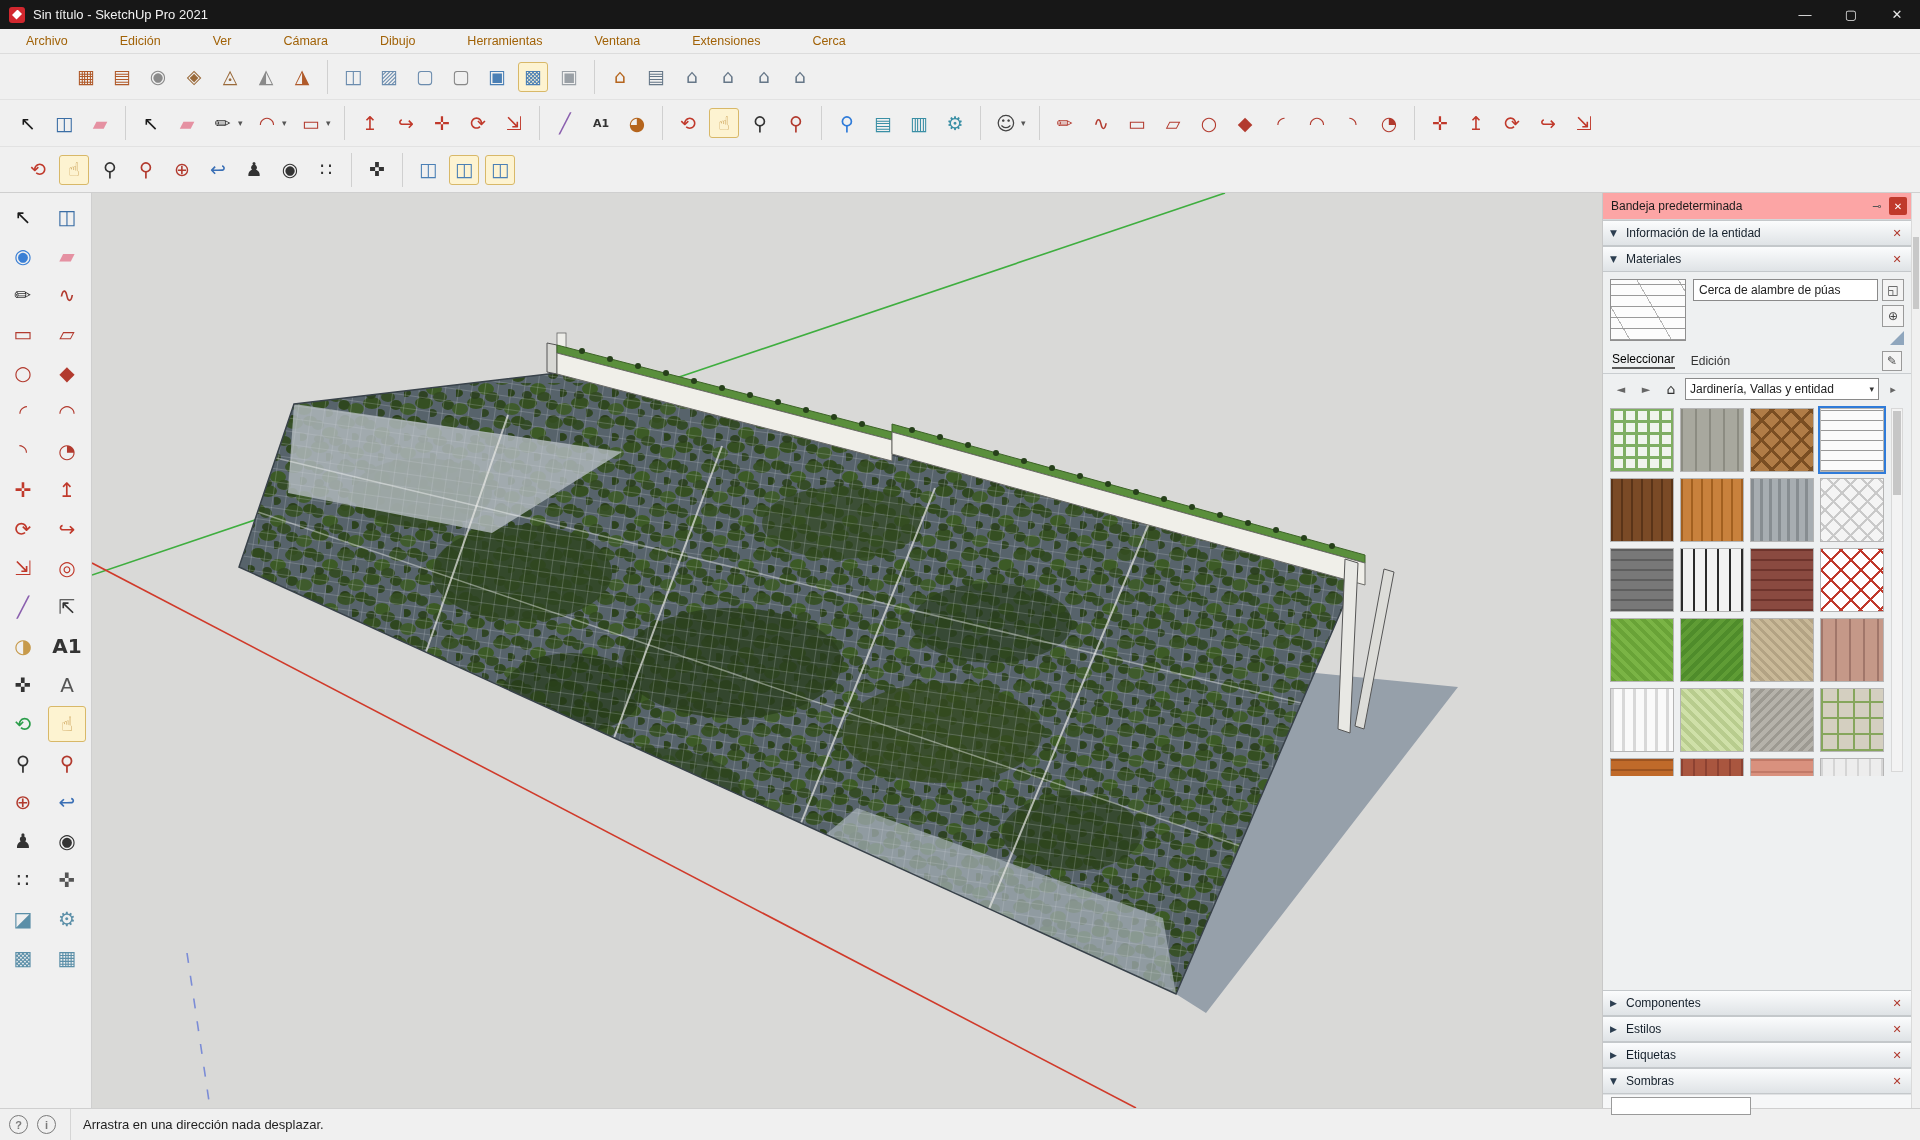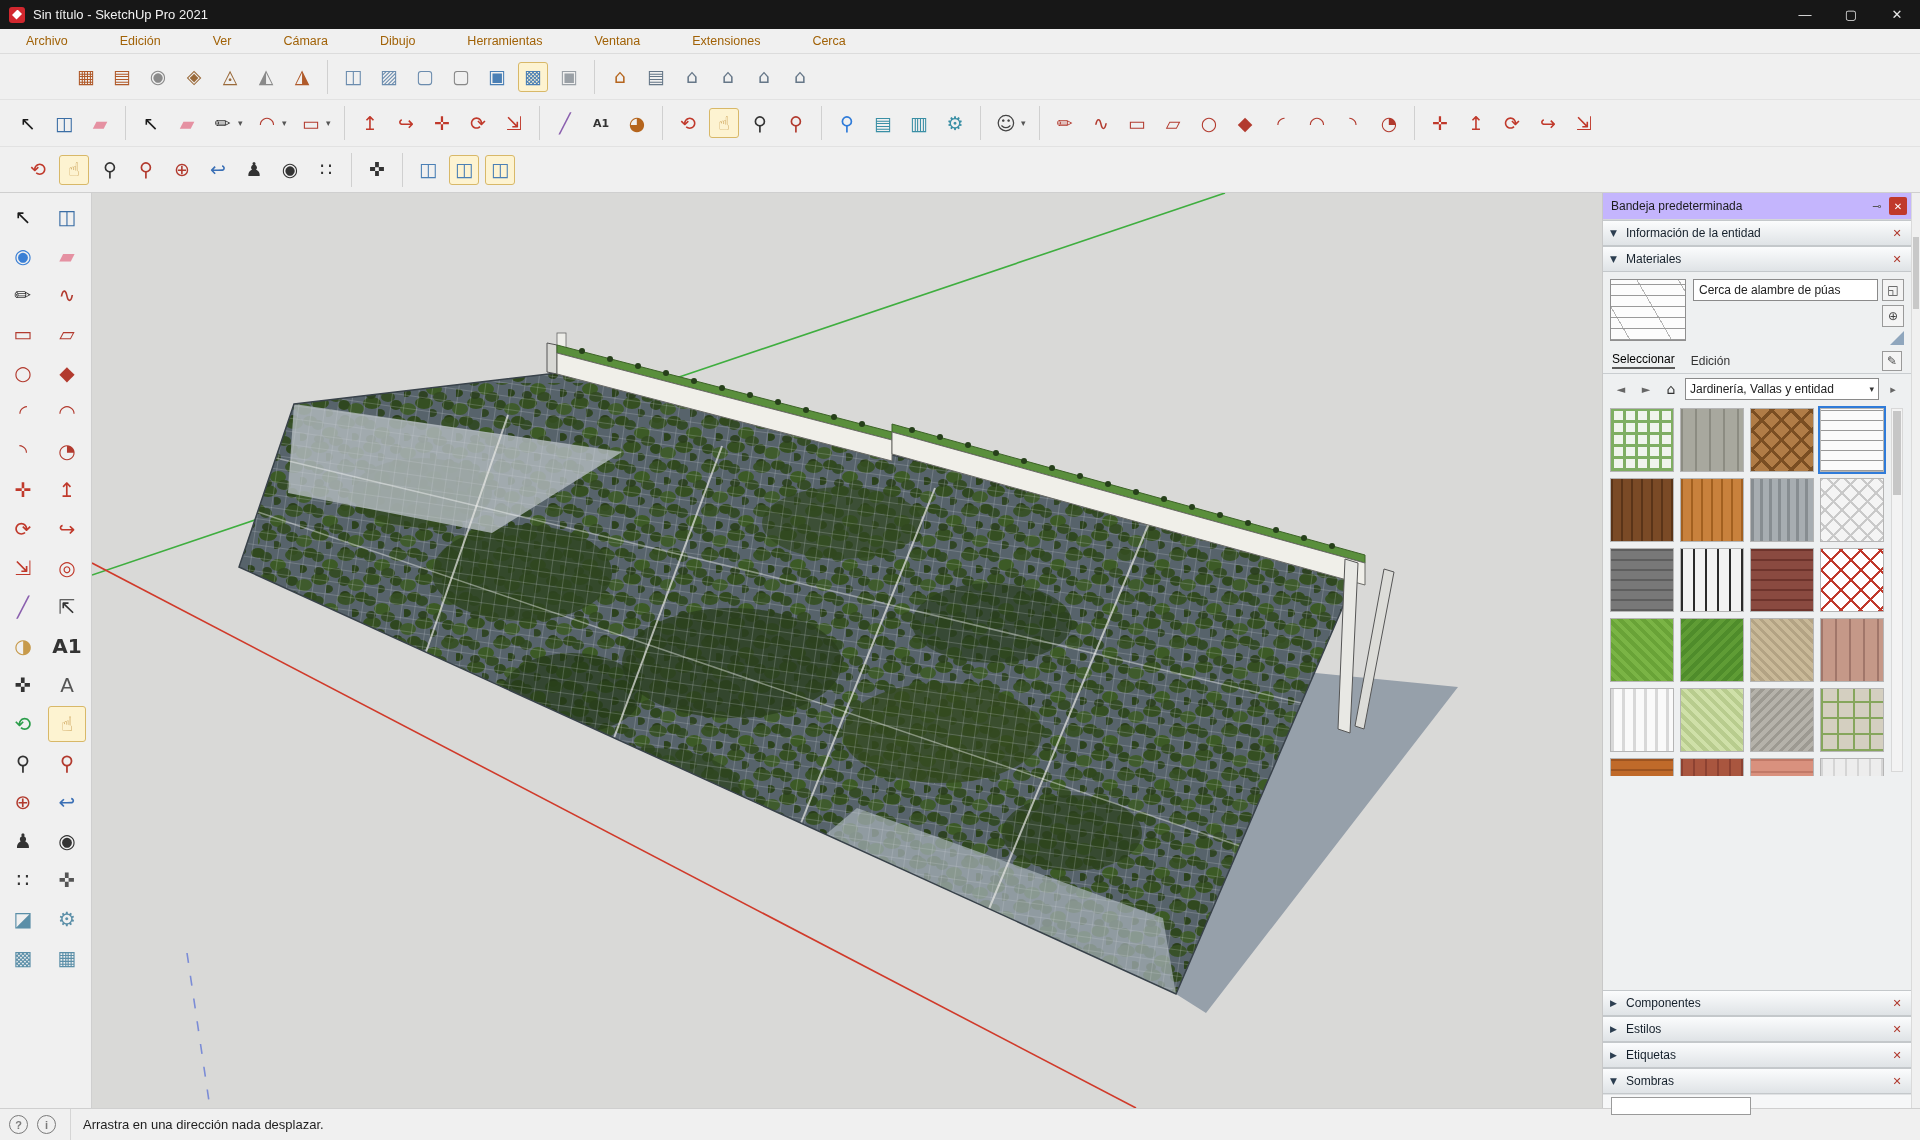--- a/index.html
+++ b/index.html
@@ -36,21 +36,21 @@
   .palette{width:92px;background:#f0f0f0;border-right:1px solid #cfcfcf;display:grid;
     grid-template-columns:40px 40px;gap:3px 4px;align-content:start;padding:6px 4px;}
   .palette .icon{width:38px;height:36px;margin:0;font-size:20px;}
 
   .viewport{flex:1;position:relative;background:#d9d9d7;box-shadow:inset 0 0 0 1px #bfbfbd;}
   .viewport svg{position:absolute;inset:0;width:100%;height:100%;}
 
   
   .tray{width:318px;background:#eef0f1;border-left:1px solid #c8c8c8;display:flex;font-size:12px;}
   .tray-inner{width:309px;display:flex;flex-direction:column;}
-  .tray-header{height:27px;display:flex;align-items:center;background:#c4b5fd;border-bottom:1px solid #d5d7d9;padding:0 4px 0 8px;}
+  .tray-header{height:27px;display:flex;align-items:center;background:#fca5a5;border-bottom:1px solid #d5d7d9;padding:0 4px 0 8px;}
   .tray-title{flex:1;color:#1c1c1c;}
   .tray-btn{width:18px;height:18px;display:flex;align-items:center;justify-content:center;font-size:11px;color:#555;
     font-family:"DejaVu Sans",sans-serif;}
   .tray-btn.close{background:#c0392b;color:#fff;border-radius:2px;margin-left:3px;font-size:10px;}
 
   .sec-header{height:26px;background:linear-gradient(#fbfcfd,#dfe3e6);border:1px solid #c4c8cb;border-left:none;border-right:none;
     display:flex;align-items:center;gap:6px;padding:0 7px;color:#15202b;}
   .sec-header .tri{font-size:9px;color:#2c3e50;width:10px;font-family:"DejaVu Sans",sans-serif;}
   .sec-header .x{margin-left:auto;color:#b03a2e;font-weight:bold;font-size:11px;width:14px;text-align:center;}
 

